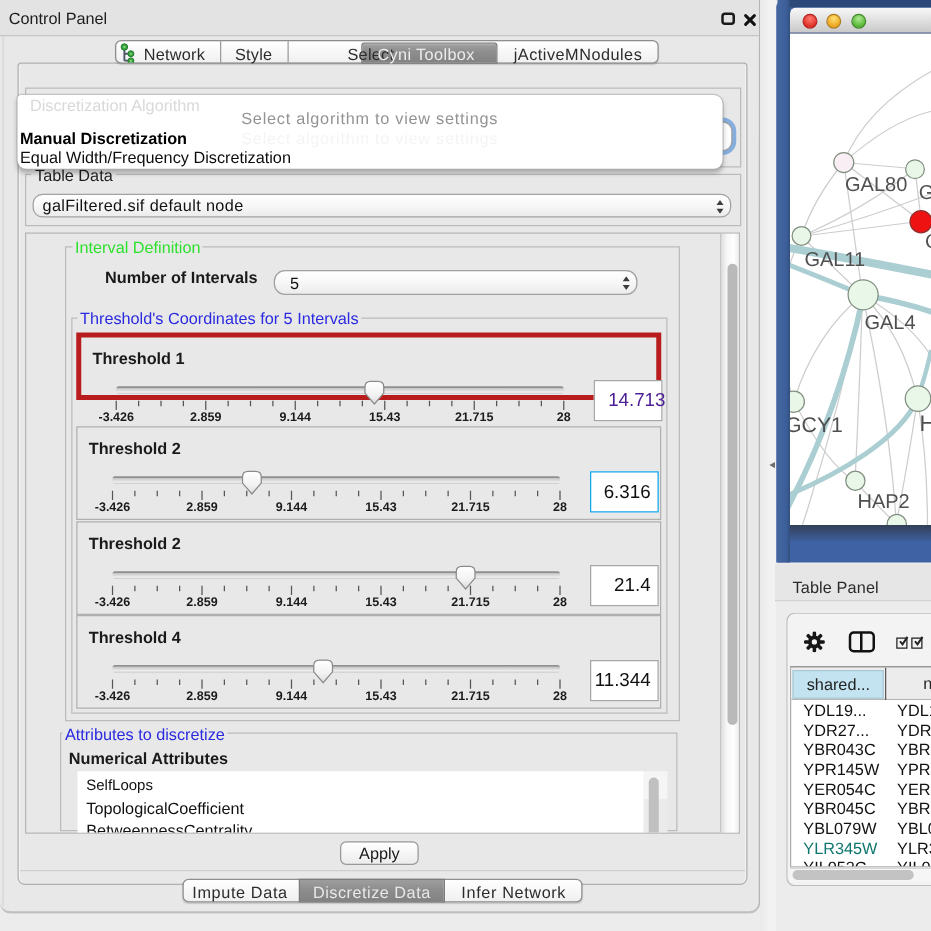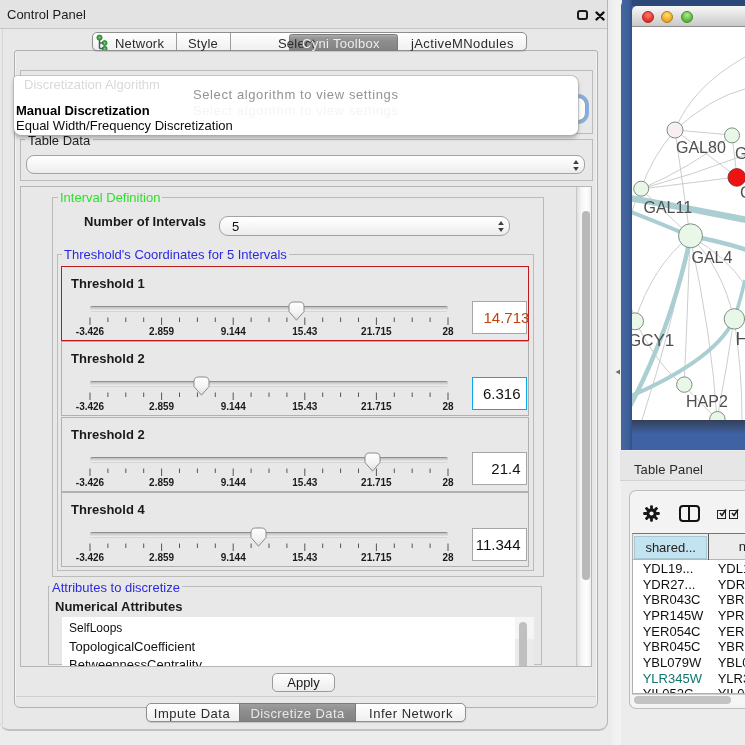--- a/index.html
+++ b/index.html
@@ -45,20 +45,21 @@
   <div class="abs" style="left:302px;top:36px;font-size:13px;color:#ececec;letter-spacing:0.3px;">Cyni Toolbox</div>
   <div class="abs" style="left:411px;top:36px;font-size:13px;color:#2c2c2c;letter-spacing:0.4px;">jActiveMNodules</div>
 
   <div class="abs" style="left:20px;top:70px;width:573px;height:64px;border:1px solid #bbbbbb;"></div>
 
   <div class="abs" style="left:420px;top:97px;width:166px;height:24px;background:#fdfdfd;border:1px solid #9f9f9f;border-radius:8px;box-shadow:0 0 0 3px rgba(100,155,220,0.75);"></div>
 
   <div class="abs" style="left:20px;top:139px;width:573px;height:42px;border:1px solid #bbbbbb;"></div>
   <div class="abs" style="left:25px;top:133px;background:#e8e8e8;padding:0 3px;font-size:13px;color:#1e1e1e;">Table Data</div>
   <div class="abs" style="left:26px;top:155px;width:559px;height:19px;background:linear-gradient(180deg,#ffffff 0%,#f6f6f6 55%,#ececec 100%);border:1px solid #a2a2a2;border-radius:8px;"></div>
+  <div class="abs" style="left:34px;top:157px;font-size:13px;color:#111;letter-spacing:0.3px;">galFiltered.sif default node</div>
   <svg class="abs" style="left:573px;top:159.5px;" width="6" height="11" viewBox="0 0 6 11">
     <path d="M3,0 L5.8,4 L0.2,4 Z" fill="#3c3c3c"></path>
       <path d="M3,11 L5.8,7 L0.2,7 Z" fill="#3c3c3c"></path>
   </svg>
 
   <div class="abs" style="left:20px;top:186px;width:572px;height:481px;border:1px solid #b6b6b6;"></div>
 
   <div class="abs" style="left:576px;top:187px;width:15px;height:479px;background:linear-gradient(90deg,#dedede 0,#f5f5f5 30%,#ffffff 70%,#ededed 100%);border-left:1px solid #c6c6c6;"></div>
   <div class="abs" style="left:582px;top:211px;width:8px;height:369px;background:#b9b9b9;border-radius:4px;"></div>
 
@@ -69,21 +70,21 @@
   <div class="abs" style="left:219px;top:216px;width:291px;height:20px;background:linear-gradient(180deg,#ffffff 0%,#f6f6f6 55%,#ececec 100%);border:1px solid #a2a2a2;border-radius:9px;"></div>
   <div class="abs" style="left:232px;top:219px;font-size:13px;color:#111;">5</div>
   <svg class="abs" style="left:498px;top:221px;" width="6" height="11" viewBox="0 0 6 11">
     <path d="M3,0 L5.8,4 L0.2,4 Z" fill="#3c3c3c"></path>
       <path d="M3,11 L5.8,7 L0.2,7 Z" fill="#3c3c3c"></path>
   </svg>
 
   <div class="abs" style="left:57px;top:254px;width:477px;height:317px;border:1px solid #bbbbbb;"></div>
   <div class="abs" style="left:62px;top:247px;background:#e8e8e8;padding:0 2px;font-size:13px;color:#2a2ae0;">Threshold's Coordinates for 5 Intervals</div>
 
-    <div class="abs" style="left:61px;top:265.5px;width:468px;height:75px;border:1px solid #b91c1c;">
+    <div class="abs" style="left:61px;top:265.5px;width:468px;height:54px;border:4px solid #b91c1c;">
     <div class="abs" style="left:9px;top:9px;font-size:13px;font-weight:bold;color:#1a1a1a;">Threshold 1</div>
     <div class="abs" style="left:28px;top:39px;width:358px;height:6px;border-radius:2px;background:linear-gradient(180deg,#8f8f8f 0px,#8f8f8f 1px,#c4c4c4 1.5px,#dedede 3.5px,#f0f0f0 4.8px,#c2c2c2 6px);"></div>
     <svg class="abs" style="left:226.1px;top:34px;" width="17" height="20" viewBox="0 0 17 20">
       <defs>
           <linearGradient id="th0" x1="0" y1="0" x2="0" y2="1">
             <stop offset="0" stop-color="#ffffff"></stop>
             <stop offset="0.6" stop-color="#f2f2f2"></stop>
             <stop offset="1" stop-color="#dcdcdc"></stop>
           </linearGradient>
         </defs>
@@ -111,21 +112,21 @@
         <line x1="323.2" y1="0.5" x2="323.2" y2="5" stroke="#565656" stroke-width="1"></line>
         <line x1="341.1" y1="0.5" x2="341.1" y2="5" stroke="#565656" stroke-width="1"></line>
         <line x1="359.0" y1="0.5" x2="359.0" y2="8" stroke="#565656" stroke-width="1"></line>
       </svg>
     <div class="abs" style="left:-2.0px;top:59px;width:60px;text-align:center;font-size:10px;font-weight:bold;color:#1a1a1a;">-3.426</div>
     <div class="abs" style="left:69.6px;top:59px;width:60px;text-align:center;font-size:10px;font-weight:bold;color:#1a1a1a;">2.859</div>
     <div class="abs" style="left:141.2px;top:59px;width:60px;text-align:center;font-size:10px;font-weight:bold;color:#1a1a1a;">9.144</div>
     <div class="abs" style="left:212.8px;top:59px;width:60px;text-align:center;font-size:10px;font-weight:bold;color:#1a1a1a;">15.43</div>
     <div class="abs" style="left:284.4px;top:59px;width:60px;text-align:center;font-size:10px;font-weight:bold;color:#1a1a1a;">21.715</div>
     <div class="abs" style="left:356.0px;top:59px;width:60px;text-align:center;font-size:10px;font-weight:bold;color:#1a1a1a;">28</div>
-    <div class="abs" style="left:409.5px;top:34.5px;width:55px;height:33px;background:#ffffff;border:1px solid #a6a6a6;font-size:15px;color:#c2410c;text-align:center;line-height:31px;padding-right:5px;padding-left:11px;">14.713</div>
+    <div class="abs" style="left:409.5px;top:34.5px;width:55px;height:33px;background:#ffffff;border:1px solid #a6a6a6;font-size:15px;color:#4c1d95;text-align:center;line-height:31px;padding-right:5px;padding-left:11px;">14.713</div>
   </div>
   <div class="abs" style="left:61px;top:341px;width:468px;height:75px;border:1px solid #b0b0b0;">
     <div class="abs" style="left:9px;top:9px;font-size:13px;font-weight:bold;color:#1a1a1a;">Threshold 2</div>
     <div class="abs" style="left:28px;top:39px;width:358px;height:6px;border-radius:2px;background:linear-gradient(180deg,#8f8f8f 0px,#8f8f8f 1px,#c4c4c4 1.5px,#dedede 3.5px,#f0f0f0 4.8px,#c2c2c2 6px);"></div>
     <svg class="abs" style="left:130.5px;top:34px;" width="17" height="20" viewBox="0 0 17 20">
       <defs>
           <linearGradient id="th1" x1="0" y1="0" x2="0" y2="1">
             <stop offset="0" stop-color="#ffffff"></stop>
             <stop offset="0.6" stop-color="#f2f2f2"></stop>
             <stop offset="1" stop-color="#dcdcdc"></stop>

